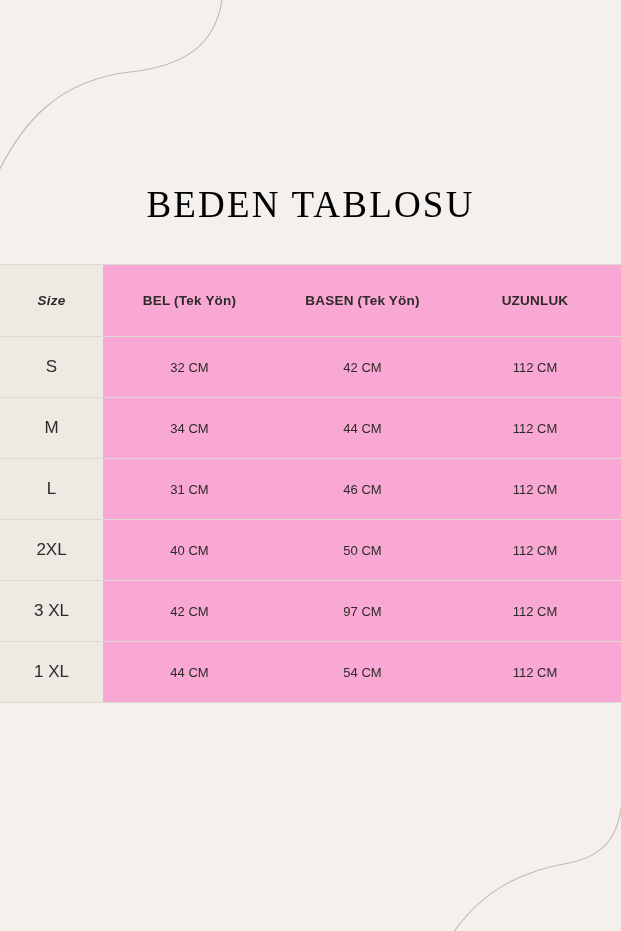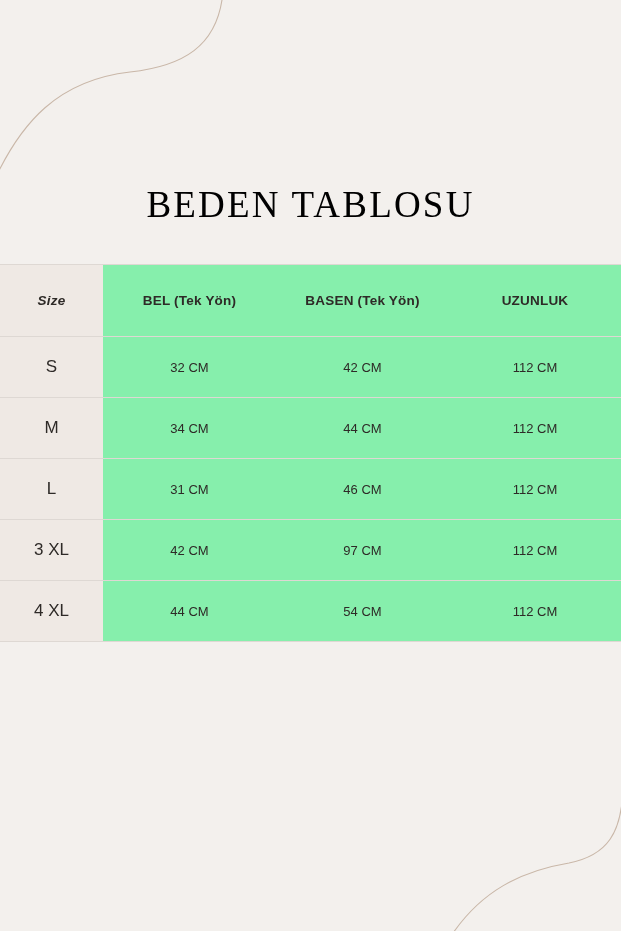--- a/index.html
+++ b/index.html
@@ -70,21 +70,21 @@
   table.sizes tr.header-row {
     height: 72px;
   }
   table.sizes th, table.sizes td {
     border-top: 1px solid #ded8d3;
     border-bottom: 1px solid #ded8d3;
     padding: 0;
     text-align: center;
     vertical-align: middle;
     color: #2e2a27;
-    background: #86efac;
+    background: #f9a8d4;
   }
   table.sizes th.size-col, table.sizes td.size-col {
     background: #efe9e4;
   }
   table.sizes th {
     font-size: 13.5px;
     font-weight: bold;
     letter-spacing: 0.2px;
   }
   table.sizes th.size-col {
@@ -146,27 +146,33 @@
           <td class="nudge-b">44 CM</td>
           <td>112 CM</td>
         </tr>
         <tr>
           <td class="size-col">L</td>
           <td>31 CM</td>
           <td class="nudge-b">46 CM</td>
           <td>112 CM</td>
         </tr>
         <tr>
+          <td class="size-col">2XL</td>
+          <td>40 CM</td>
+          <td class="nudge-c">50 CM</td>
+          <td>112 CM</td>
+        </tr>
+        <tr>
           <td class="size-col">3 XL</td>
           <td>42 CM</td>
           <td class="nudge-c">97 CM</td>
           <td>112 CM</td>
         </tr>
         <tr>
-          <td class="size-col">4 XL</td>
+          <td class="size-col">1 XL</td>
           <td>44 CM</td>
           <td class="nudge-c">54 CM</td>
           <td>112 CM</td>
         </tr>
       </tbody>
     </table>
   </div>
 
 </div>
 

